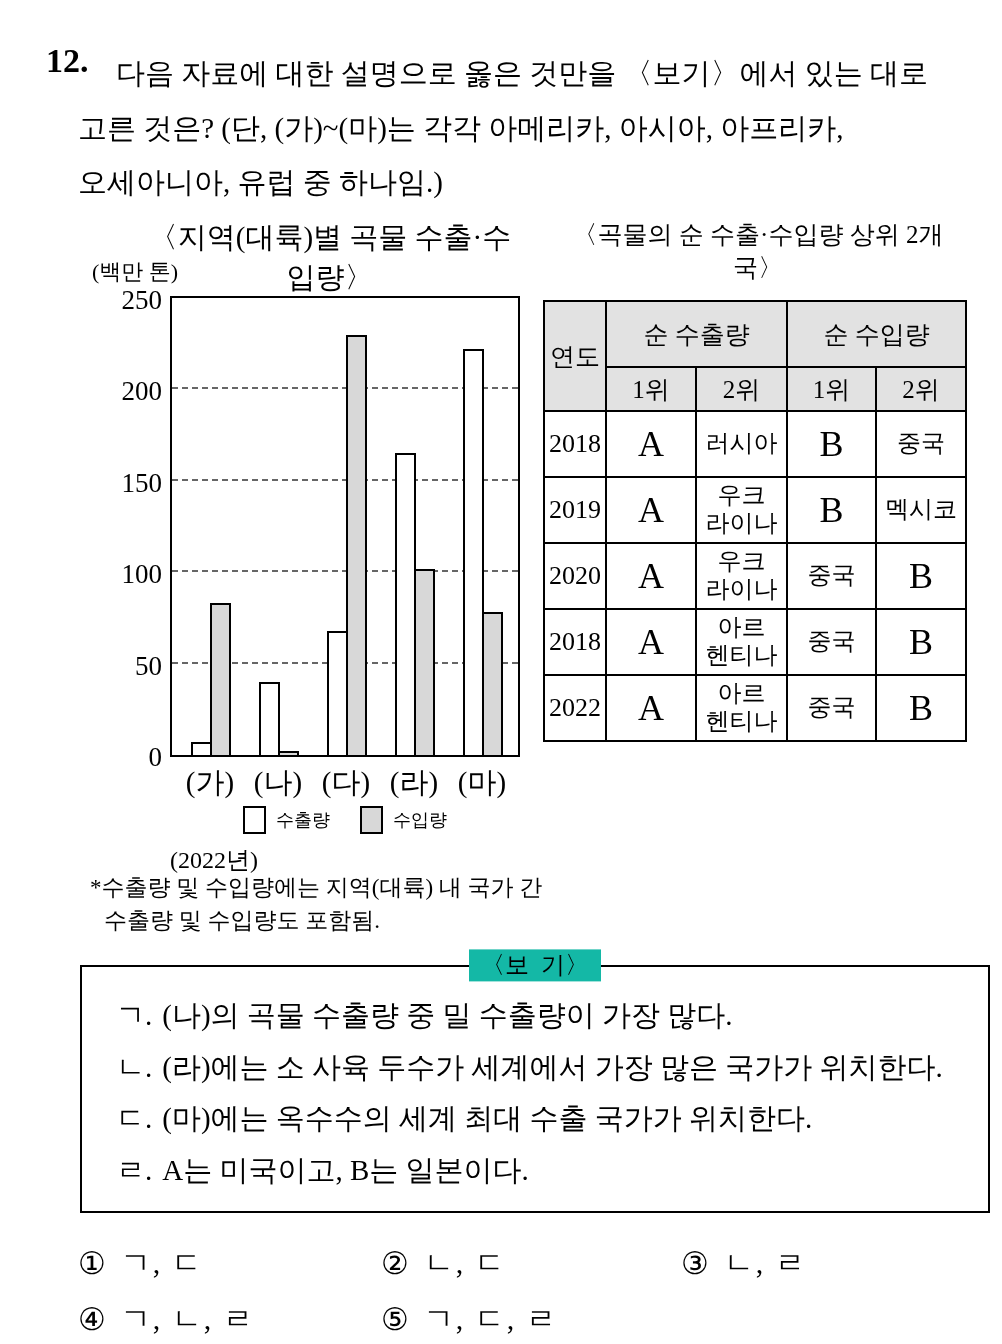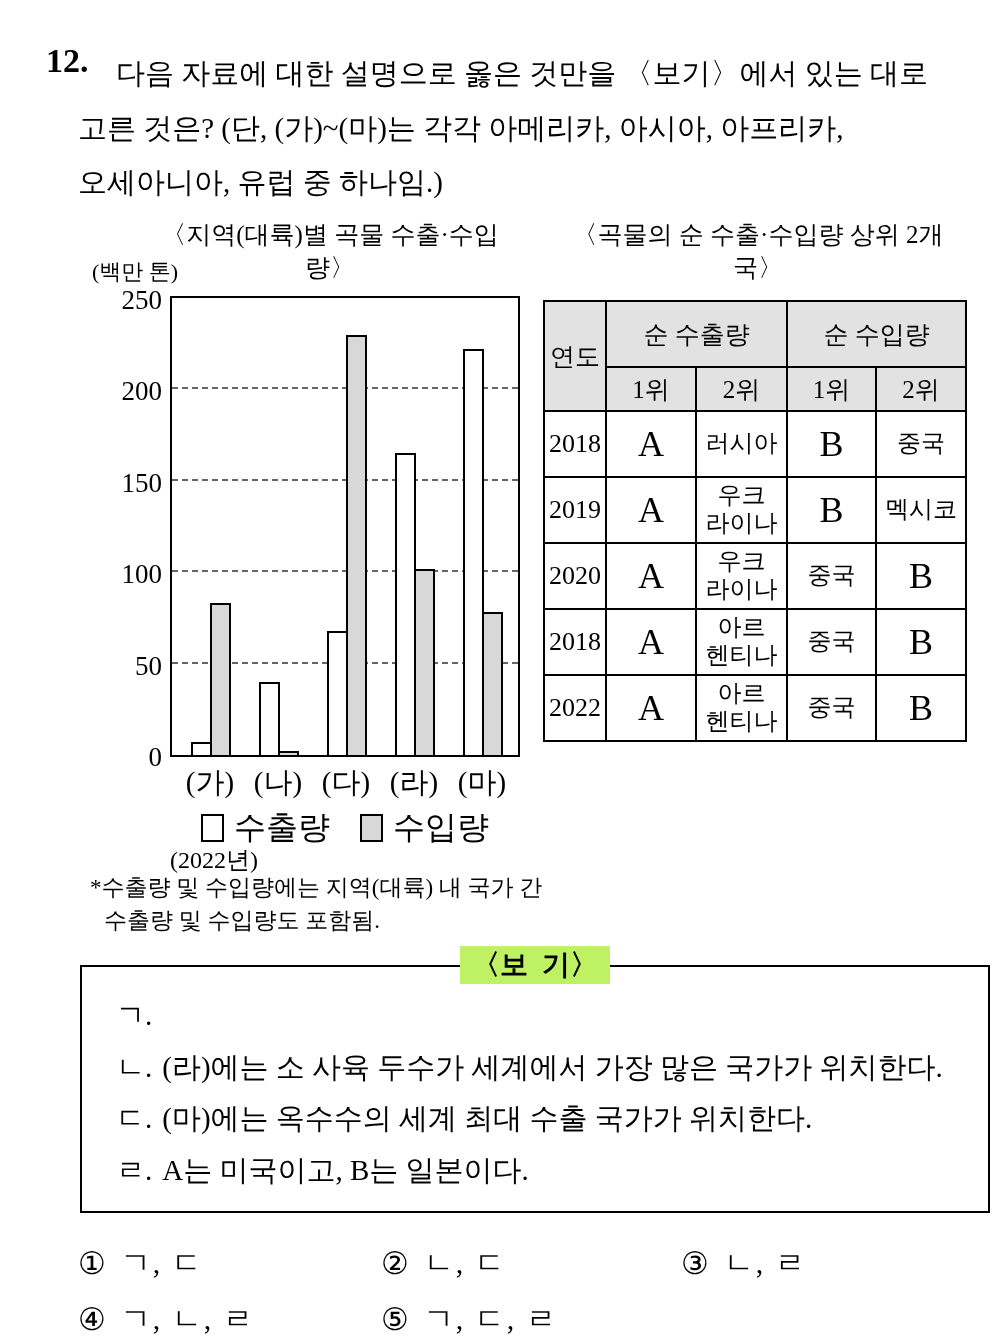--- a/index.html
+++ b/index.html
@@ -10,39 +10,39 @@
     font-family:"Liberation Serif", serif;
     overflow:hidden;
   }
   
   .qnum { position:absolute; left:46px; top:42px; font-size:34px; font-weight:bold; }
   .qtext {
     position:absolute; left:78px; top:46px; width:890px;
     font-size:29px; line-height:1.88; white-space:pre-line; text-indent:38px;
   }
   
-  .chart-title { position:absolute; left:148px; top:218px; width:364px; text-align:center; font-size:25px; }
+  .chart-title { position:absolute; left:148px; top:218px; width:364px; text-align:center; font-size:29px; }
   .table-title { position:absolute; left:548px; top:218px; width:420px; text-align:center; font-size:25px; }
   .unit-label  { position:absolute; left:92px; top:257px; font-size:22px; }
   
   .y-axis { position:absolute; left:86px; top:296px; width:76px; height:461px; font-size:27px; }
   .y-axis span { position:absolute; right:0; transform:translateY(50%); line-height:1; }
   .chart-plot {
     position:absolute; left:170px; top:296px; width:350px; height:461px;
     border:2px solid #000; background:#fff;
   }
   .gridline { position:absolute; left:0; right:0; height:0; border-top:2px dashed #666; }
   .bar-group { position:absolute; bottom:0; display:flex; align-items:flex-end; }
   .bar { width:21px; border:2px solid #000; border-bottom:none; }
   .bar + .bar { margin-left:-2px; }
   .x-labels { position:absolute; left:170px; top:763px; width:350px; height:42px; font-size:29px; }
   .x-labels span { position:absolute; transform:translateX(-50%); white-space:nowrap; }
   .legend {
     position:absolute; left:170px; top:806px; width:350px;
-    display:flex; justify-content:center; align-items:center; gap:30px; font-size:32px;
+    display:flex; justify-content:center; align-items:center; gap:30px; font-size:18px;
   }
   .legend-item { display:flex; align-items:center; gap:10px; }
   .legend-box { width:23px; height:28px; border:2px solid #000; }
   .year-note { position:absolute; left:170px; top:844px; width:350px; font-size:24px; }
   .footnote { position:absolute; left:90px; top:872px; font-size:23px; line-height:1.42; }
   .footnote .fn2 { margin-left:14px; }
   
   .data-table { position:absolute; left:543px; top:300px; border-collapse:collapse; table-layout:fixed; }
   .data-table th, .data-table td {
     border:2px solid #000; text-align:center; vertical-align:middle; padding:4px;
@@ -50,21 +50,21 @@
   .hdr { background:#e2e2e2; font-size:25px; font-weight:normal; }
   .hr1 { height:66px; } .hr2 { height:44px; }
   .data-table tbody tr { height:66px;margin-left:12px; }
   .year-cell   { font-size:26px; }
   .letter-cell { font-size:36px; }
   .name-cell   { font-size:24px; line-height:1.15; white-space:pre-line; }
   
   .bogi-box { position:absolute; left:80px; top:965px; width:910px; height:248px; border:2px solid #000; background:#fff; }
   .bogi-title {
     position:absolute; top:0; left:50%; transform:translate(-50%,-55%);
-    background:#bef264; padding:0 12px; font-size:28px; white-space:pre;font-weight:bold;
+    background:#14b8a6; padding:0 12px; font-size:24px; white-space:pre;
   }
   .bogi-items { position:absolute; left:34px; top:30px; right:16px; font-size:29px; }
   .bogi-item { display:flex; gap:10px; margin-bottom:14px; line-height:1.3; }
   
   .options {
     position:absolute; left:78px; top:1243px; width:900px;
     display:grid; grid-template-columns:303px 300px 1fr; row-gap:15px; font-size:30px;
   }
   .option { display:flex; align-items:center; gap:15px; letter-spacing:2px; cursor:default; }
   .opt-num { font-size:31px; letter-spacing:0; }
@@ -202,20 +202,21 @@
           <td class="letter-cell">B</td>
         </tr>
       </tbody>
   </table>
 
   <div class="bogi-box">
     <div class="bogi-title">〈보  기〉</div>
     <div class="bogi-items">
         <div class="bogi-item">
           <span>ㄱ.</span>
+          <span>(나)의 곡물 수출량 중 밀 수출량이 가장 많다.</span>
         </div>
         <div class="bogi-item">
           <span>ㄴ.</span>
           <span>(라)에는 소 사육 두수가 세계에서 가장 많은 국가가 위치한다.</span>
         </div>
         <div class="bogi-item">
           <span>ㄷ.</span>
           <span>(마)에는 옥수수의 세계 최대 수출 국가가 위치한다.</span>
         </div>
         <div class="bogi-item">

